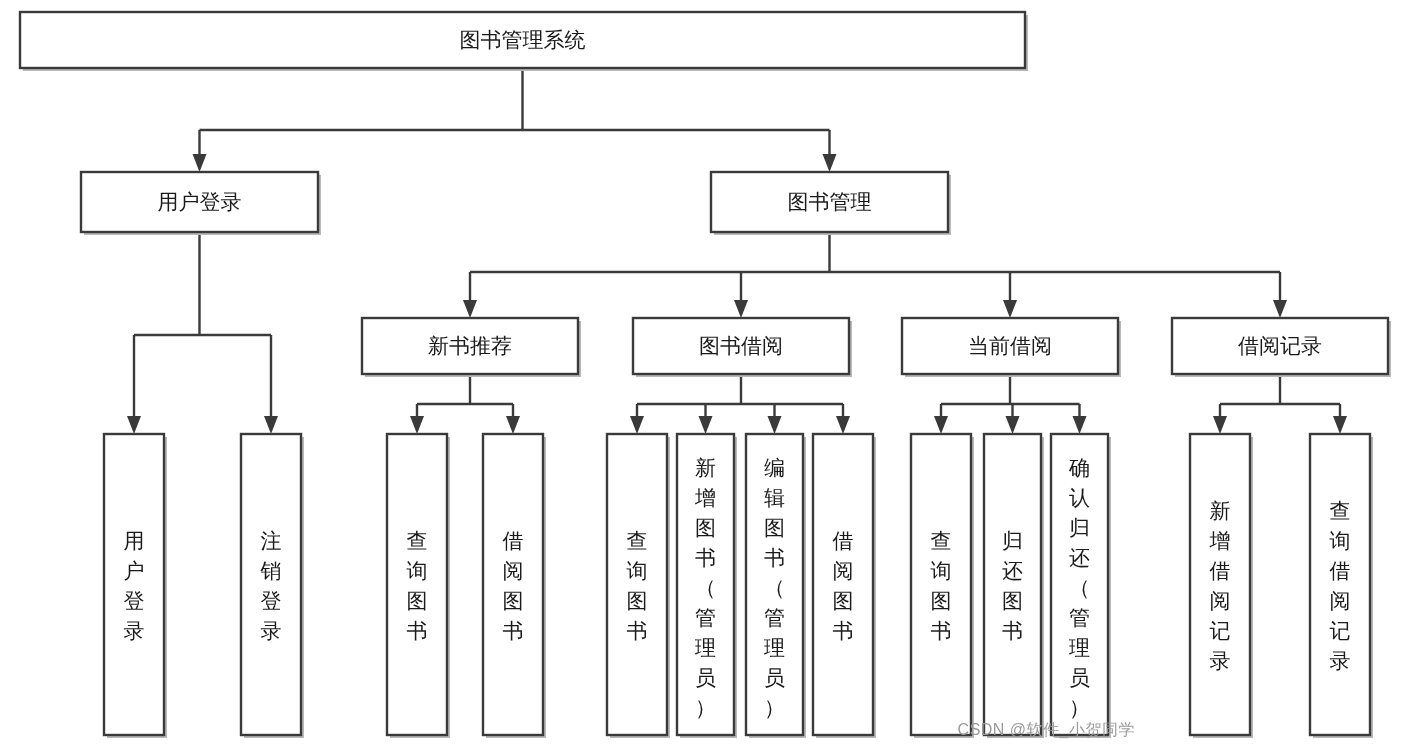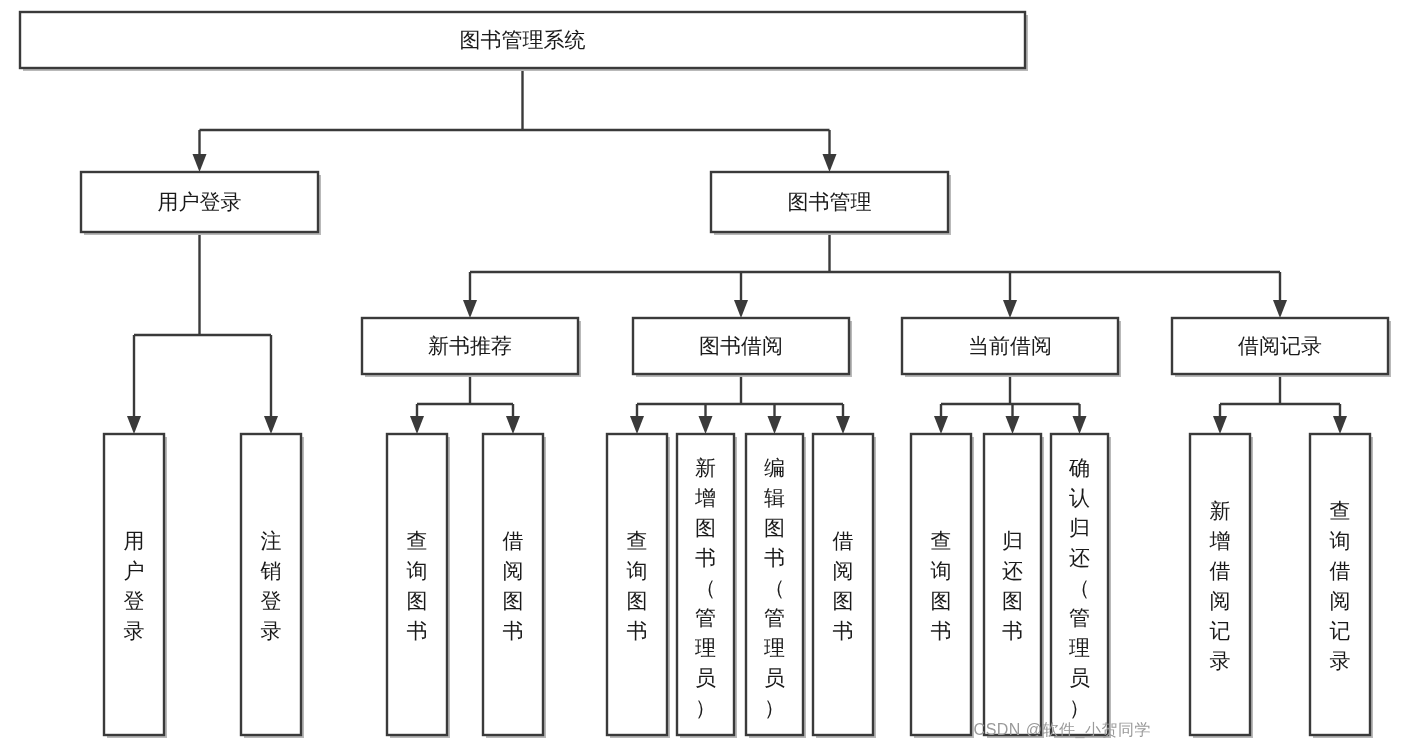--- a/index.html
+++ b/index.html
@@ -54,21 +54,21 @@
     dominant-baseline: middle;
   }
   .node-label-v {
     font-family: "Liberation Sans", "DejaVu Sans", sans-serif;
     font-size: 21px;
     fill: #1a1a1a;
     text-anchor: middle;
   }
   .watermark-text {
     position: absolute;
-    right: 12px;
+    right: 28px;
     bottom: 6px;
     font-family: "Liberation Sans", "DejaVu Sans", sans-serif;
     font-size: 16px;
     color: #9a9a9a;
     white-space: nowrap;
     letter-spacing: 0.5px;
     pointer-events: none;
   }
 </style>
 </head>

